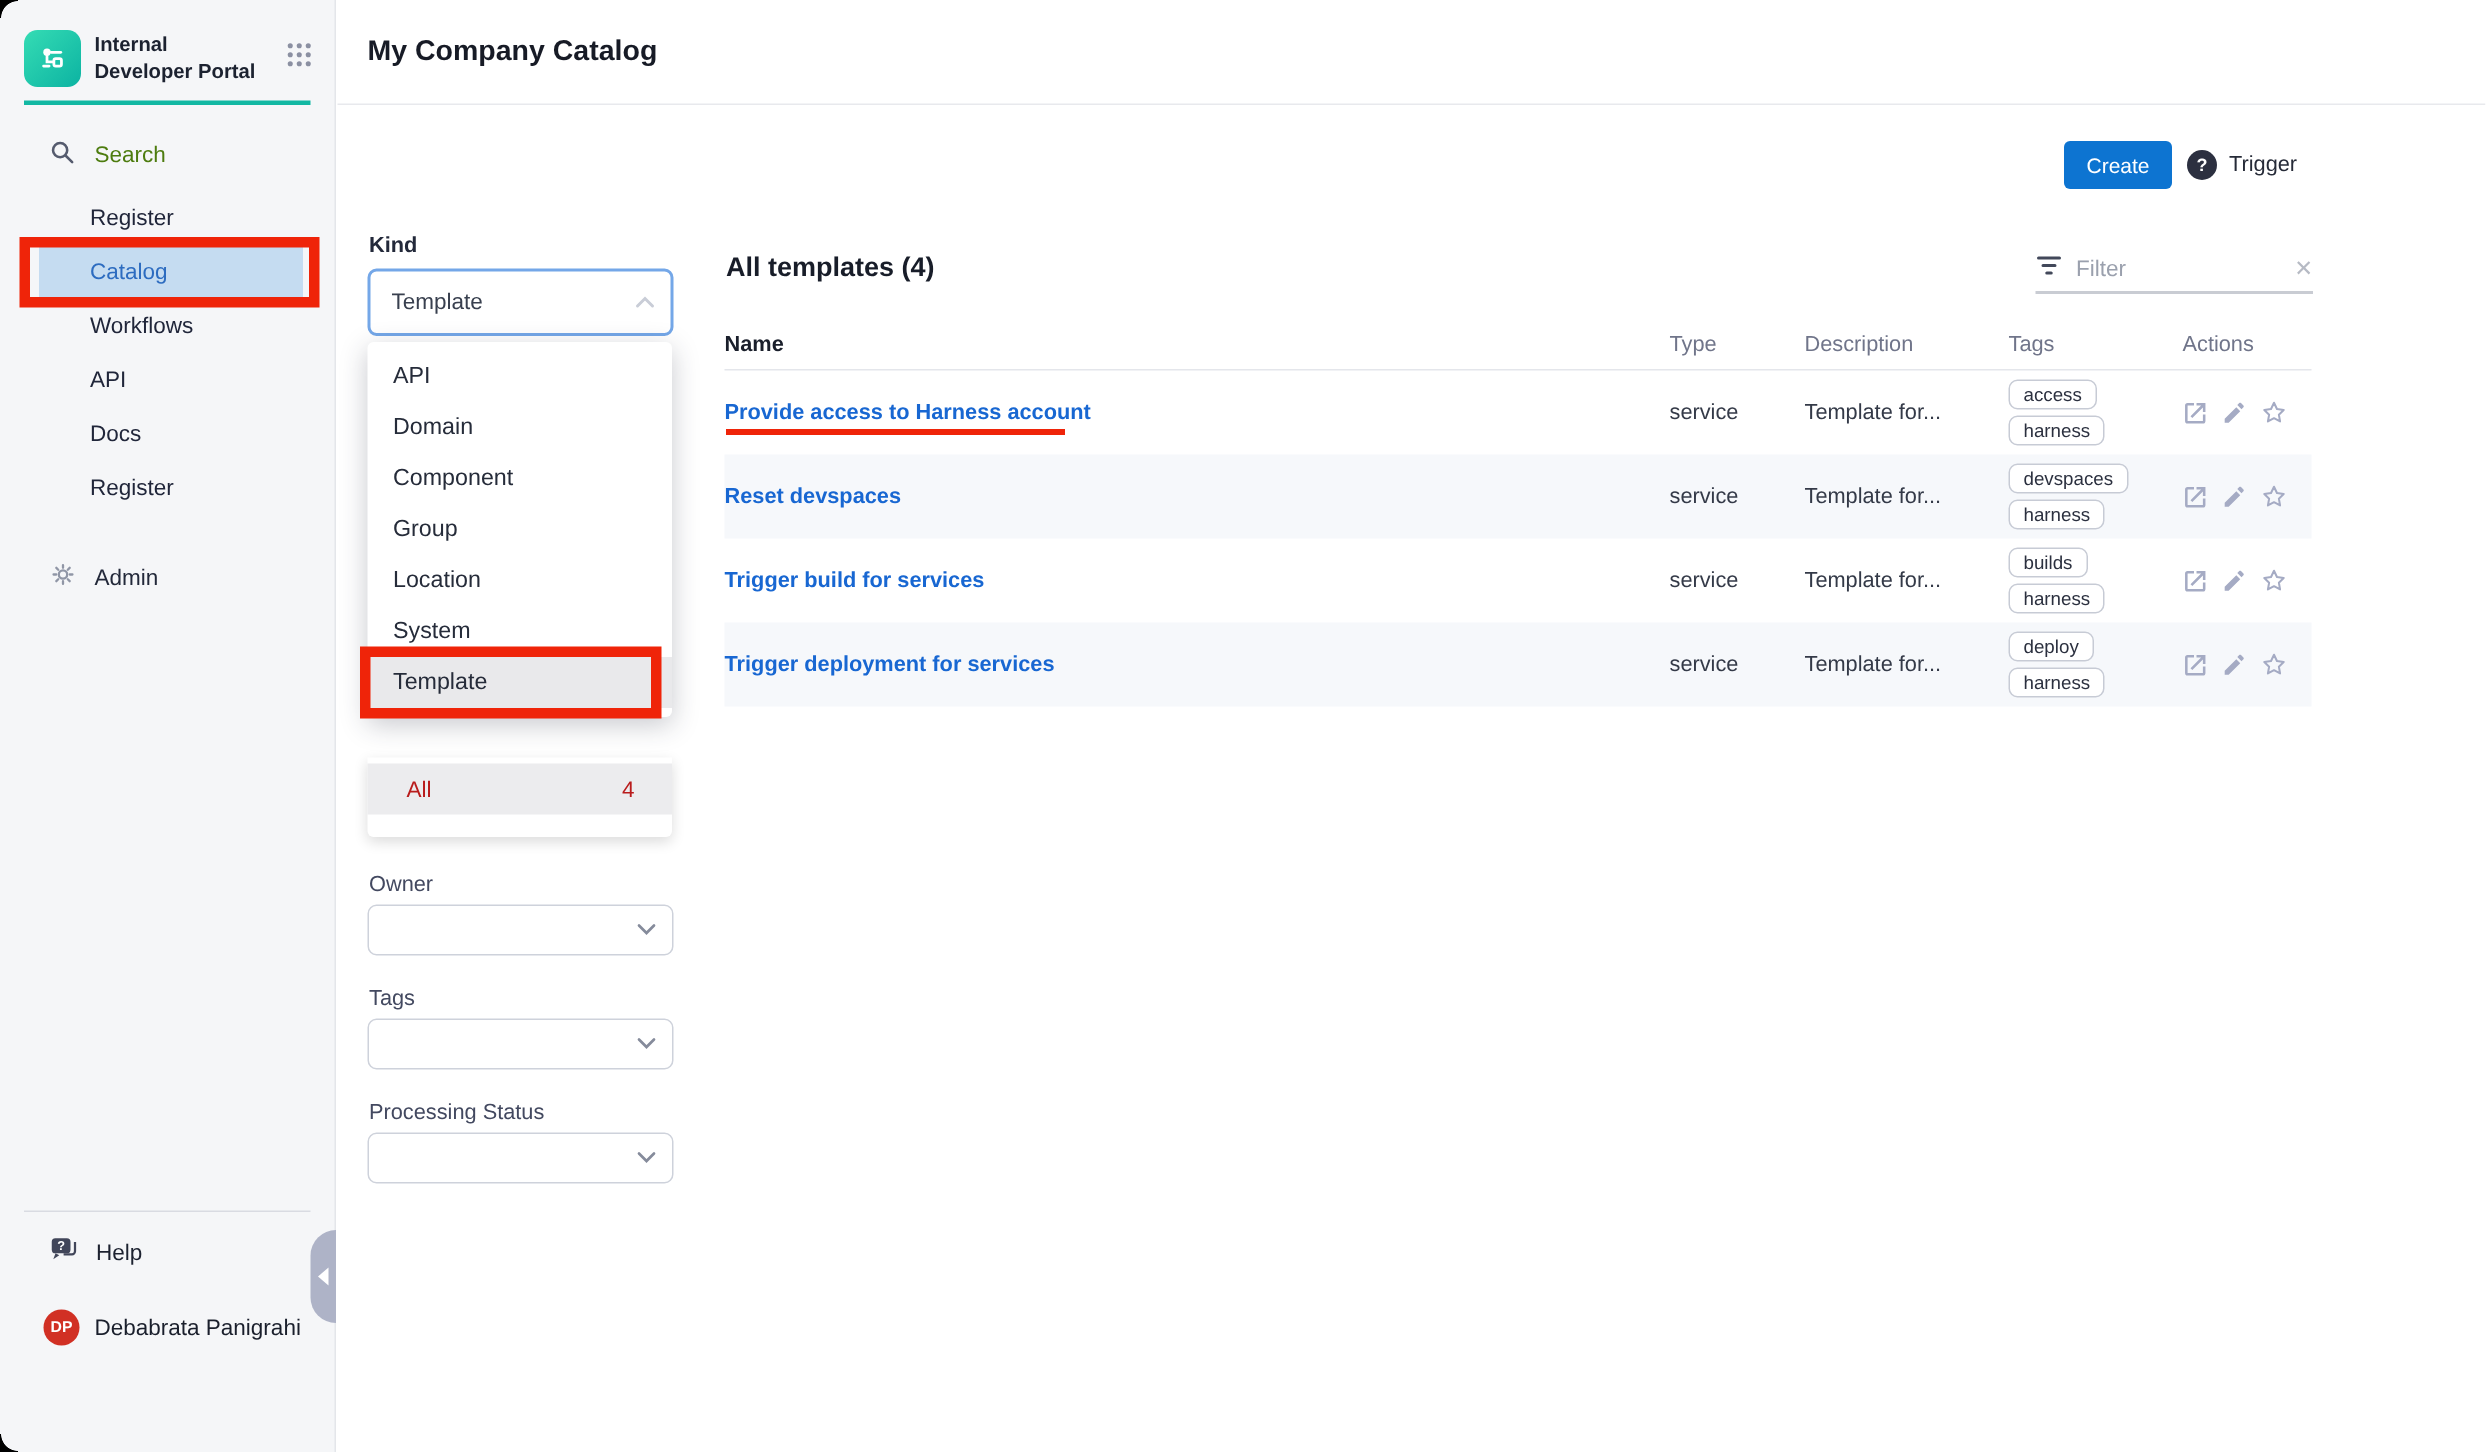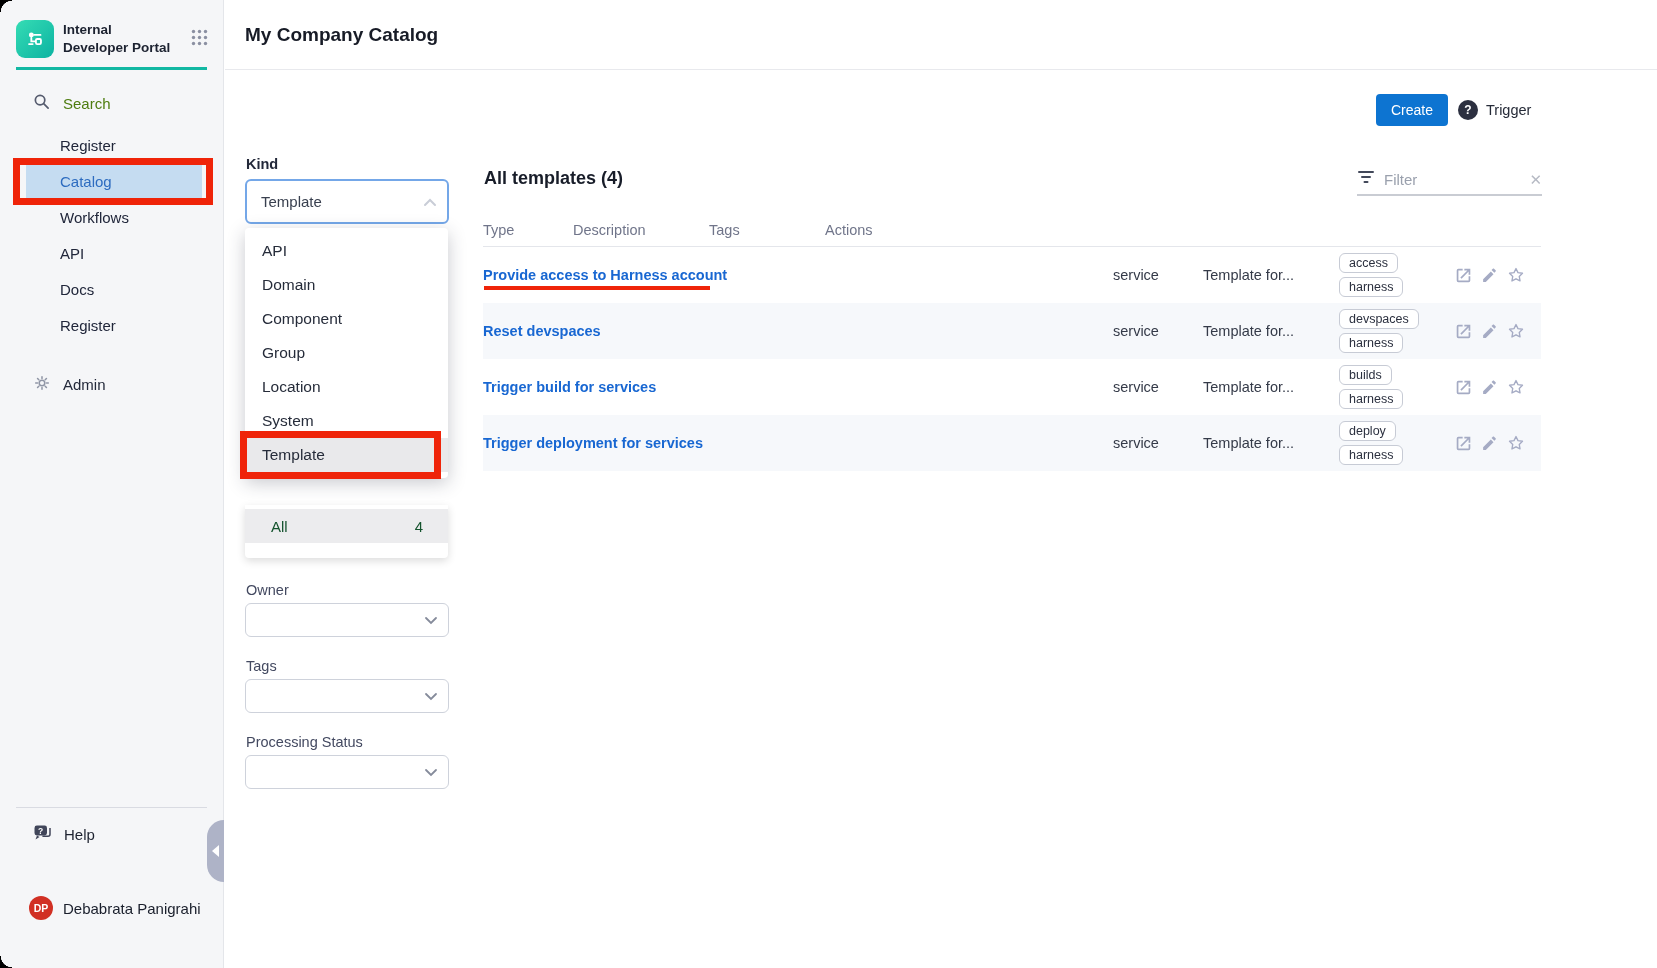--- a/index.html
+++ b/index.html
@@ -17,21 +17,21 @@
   .brand-underline{position:absolute;top:67px;left:16px;width:191px;height:3px;background:var(--teal);}
   .search-row{position:absolute;top:93px;left:33px;display:flex;align-items:center;gap:13px;color:#4d7c0f;font-size:15px;cursor:pointer;}
   .nav{position:absolute;top:128px;left:0;width:224px;}
   .nav-item{height:36px;line-height:36px;padding-left:60px;font-size:15px;color:#20263a;cursor:pointer;}
   .nav-item.active{background:var(--navsel);color:#2d6cc0;margin-left:26px;margin-right:22px;padding-left:34px;}
   .annot{position:absolute;border:7px solid var(--red);z-index:9;pointer-events:none;}
   .annot-catalog{left:13px;top:158px;width:200px;height:47px;}
   .admin-row{position:absolute;top:374px;left:33px;display:flex;align-items:center;gap:12px;font-size:15px;color:#23293a;cursor:pointer;}
   .side-divider{position:absolute;top:807px;left:16px;width:191px;height:1px;background:#d9dbe2;}
   .help-row{position:absolute;top:824px;left:33px;display:flex;align-items:center;gap:11px;font-size:15px;color:#1d2230;cursor:pointer;}
-  .user-row{position:absolute;top:896px;left:29px;display:flex;align-items:center;gap:10px;cursor:pointer;}
+  .user-row{position:absolute;top:873px;left:29px;display:flex;align-items:center;gap:10px;cursor:pointer;}
   .avatar{width:24px;height:24px;border-radius:50%;background:#d13024;color:#fff;font-size:10.5px;font-weight:bold;display:flex;align-items:center;justify-content:center;}
   .user-name{font-size:15px;color:#1a1f2c;}
   .collapse-handle{position:absolute;left:207px;top:820px;width:17px;height:62px;background:#aeb3c7;border-radius:31px 0 0 31px;display:flex;align-items:center;justify-content:center;cursor:pointer;z-index:8;}
   .collapse-handle .tri{width:0;height:0;border-top:6px solid transparent;border-bottom:6px solid transparent;border-right:7px solid #fff;}
   
   .corner{position:absolute;width:12px;height:12px;z-index:50;pointer-events:none;}
   .corner-tl{left:0;top:0;background:radial-gradient(circle at 12px 12px, rgba(0,0,0,0) 11px, #000 11.5px);}
   .corner-bl{left:0;bottom:0;background:radial-gradient(circle at 12px 0px, rgba(0,0,0,0) 11px, #000 11.5px);}
   
   .main-header{position:absolute;left:225px;top:0;width:1432px;height:70px;background:#fff;border-bottom:1px solid #e8e9ed;}
@@ -43,21 +43,21 @@
   
   .kind-label{position:absolute;left:246px;top:156px;font-size:14.5px;font-weight:bold;color:#23293a;}
   .kind-select{position:absolute;left:245px;top:179px;width:204px;height:45px;background:#fff;border:2px solid #74a7e8;border-radius:6px;display:flex;align-items:center;cursor:pointer;}
   .kind-select .val{padding-left:14px;font-size:15px;color:#39404f;}
   .kind-select .caret{margin-left:auto;margin-right:10px;}
   .dropdown{position:absolute;left:245px;top:228px;width:203px;background:#fff;border-radius:4px;box-shadow:0 5px 18px rgba(40,44,63,.25);padding:6px 0;z-index:5;}
   .dd-item{height:34px;line-height:34px;padding-left:17px;font-size:15.5px;color:#262c3a;cursor:pointer;}
   .dd-item.selected{background:#e9e9eb;}
   .annot-template{left:240px;top:431px;width:201px;height:48px;z-index:7;}
   .all-panel{position:absolute;left:245px;top:505px;width:203px;height:53px;background:#fff;box-shadow:0 3px 9px rgba(0,0,0,.14);border-radius:0 0 4px 4px;z-index:2;}
-  .all-row{margin-top:4px;height:34px;background:#ececee;display:flex;align-items:center;justify-content:space-between;padding:0 25px 0 26px;font-size:15px;color:#14532d;cursor:pointer;}
+  .all-row{margin-top:4px;height:34px;background:#ececee;display:flex;align-items:center;justify-content:space-between;padding:0 25px 0 26px;font-size:15px;color:#b91c1c;cursor:pointer;}
   .fgroup-label{position:absolute;left:246px;font-size:14.5px;color:#434960;}
   .fselect{position:absolute;left:245px;width:204px;height:34px;background:#fff;border:1px solid #ced2db;border-radius:6px;display:flex;align-items:center;cursor:pointer;}
   .fselect .caret{margin-left:auto;margin-right:10px;}
   
   .tbl-title{position:absolute;left:484px;top:168px;font-size:18px;font-weight:bold;color:#181d29;}
   .filter-field{position:absolute;left:1357px;top:164px;width:185px;height:32px;border-bottom:2px solid #c9ccd3;display:flex;align-items:center;gap:9px;}
   .filter-field input{border:none;outline:none;flex:1;font-size:15px;color:#39404f;background:transparent;min-width:0;}
   .filter-field input::placeholder{color:#9aa0ad;}
   .filter-clear{color:#b6bac4;font-size:15px;cursor:pointer;line-height:1;}
   .table{position:absolute;left:483px;top:214px;width:1058px;}
@@ -239,20 +239,21 @@
     <svg width="18" height="14" viewBox="0 0 18 14" stroke="#42485a" stroke-width="2" stroke-linecap="round">
       <path d="M2 2h14M5 7h8M7.5 12h3"></path>
     </svg>
   </span>
   <input type="text" placeholder="Filter" style="">
   <span class="filter-clear">✕</span>
 </div>
 
 <div class="table">
   <div class="thead">
+    <div class="c-name">Name</div>
     <div class="c-type hc">Type</div>
     <div class="c-desc hc">Description</div>
     <div class="c-tags hc">Tags</div>
     <div class="c-actions hc">Actions</div>
   </div>
 
   <div class="tr">
     <div class="c-name"><a class="row-link">Provide access to Harness account</a></div>
     <div class="c-type cell-text">service</div>
     <div class="c-desc cell-text">Template for...</div>

